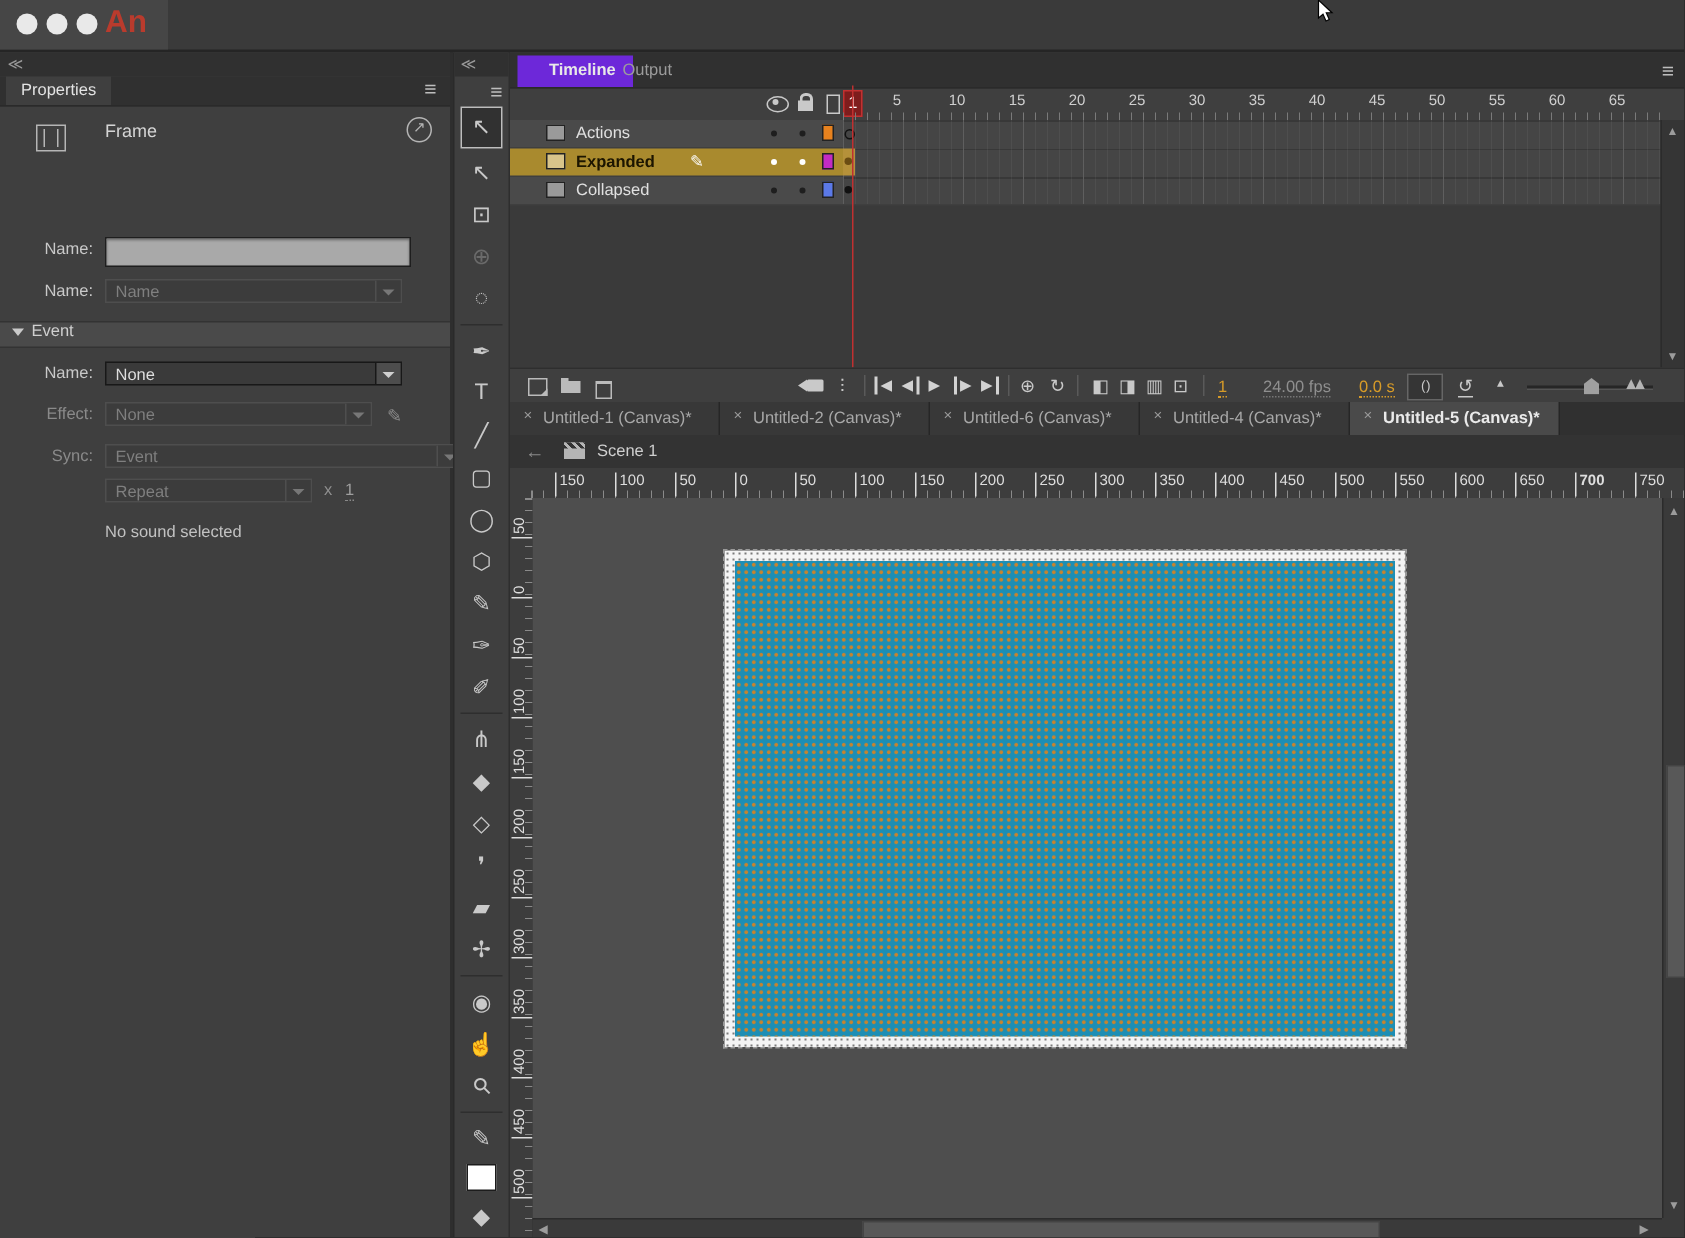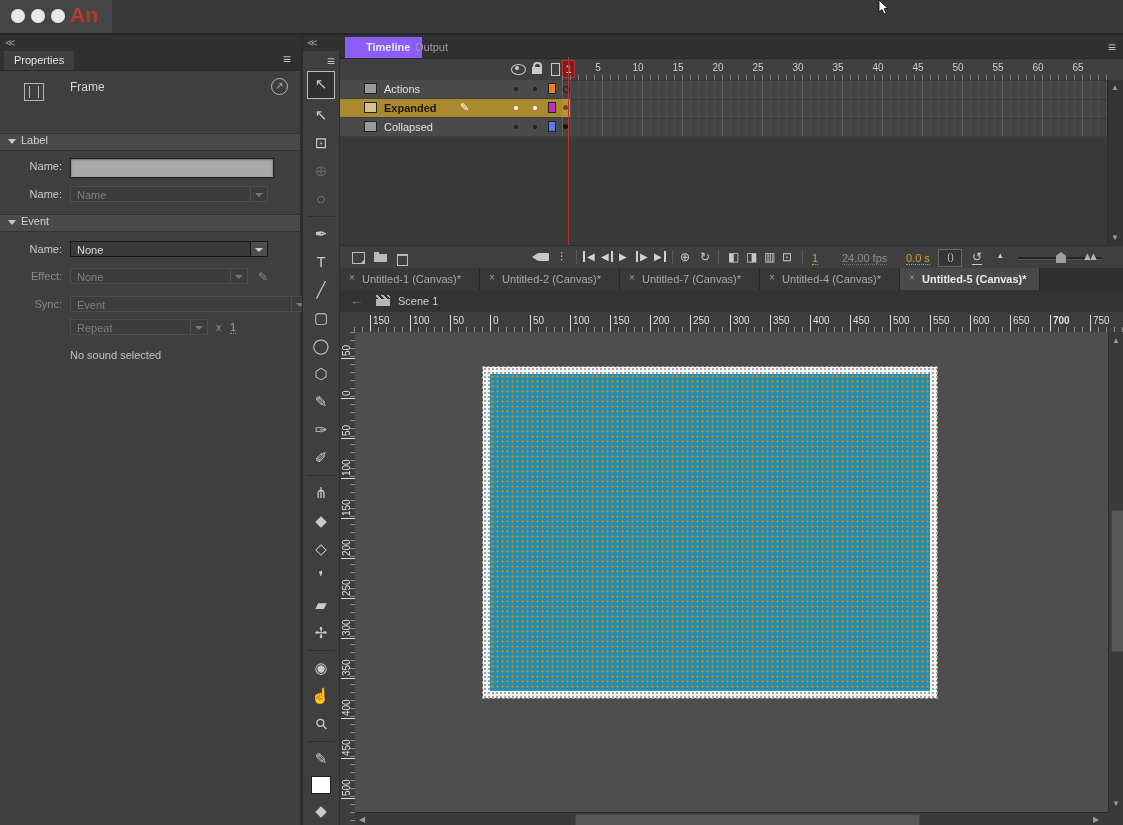--- a/index.html
+++ b/index.html
@@ -63,21 +63,21 @@
   .tool.selected{width:26px;height:26px;margin:0 auto 2px auto;border:1px solid #bdbdbd;background:#313131;}
   .tool.selected .tool-glyph{margin-top:3px;}
   .tool.disabled .tool-glyph{color:#6a6a6a;}
   .tool-divider{width:28px;height:1px;background:#2e2e2e;margin:3px auto;}
   .tool.swatch{width:18px;height:16px;margin:3px auto;border:1px solid #1c1c1c;}
   .r45{display:inline-block;transform:rotate(-45deg);}
   
   #timeline{left:340px;top:35px;width:783px;height:233px;background:#3f3f3f;}
   #tl-tabs{position:absolute;left:0;top:0;width:783px;height:23px;background:#303030;border-bottom:1px solid #2a2a2a;}
   .tltab{position:absolute;top:2px;height:21px;padding:4px 12px 0 12px;font-size:11px;color:#9c9c9c;box-sizing:border-box;}
-  .tltab.active{background:#8b5cf6;color:#e8e8e8;font-weight:bold;padding-left:21px;}
+  .tltab.active{background:#6d28d9;color:#e8e8e8;font-weight:bold;padding-left:21px;}
   #tl-menu{position:absolute;right:8px;top:4px;}
   #tl-header{position:absolute;left:0;top:23px;width:783px;height:22px;}
   .icon-eye{position:absolute;width:13px;height:9px;border:1px solid #c9c9c9;border-radius:50%;}
   .icon-eye:after{content:"";position:absolute;left:3px;top:1px;width:4px;height:4px;border-radius:50%;background:#c9c9c9;}
   .icon-lock{position:absolute;width:10px;height:7px;background:#c9c9c9;}
   .icon-lock:before{content:"";position:absolute;left:1px;top:-5px;width:5px;height:5px;
                     border:2px solid #c9c9c9;border-bottom:none;border-radius:4px 4px 0 0;}
   .icon-colbox{position:absolute;width:7px;height:11px;border:1px solid #c9c9c9;}
   #playhead-box{position:absolute;left:222px;top:2px;width:13px;height:18px;background:#7e1d1d;
                 border:1px solid #c23131;color:#fff;font-size:11px;text-align:center;line-height:17px;box-sizing:border-box;}
@@ -201,23 +201,20 @@
     </div>
     <span class="hamburger" id="props-menu">≡</span>
 
     <div class="frame-icon">
         <i class="l"></i>
         <i class="r"></i>
       </div>
     <div id="frame-title">Frame</div>
     <div id="convert-btn">↗</div>
 
-    <div class="sec-head" style="top:98px">
-      <span class="tri"></span><span class="seclabel">Label</span>
-    </div>
     <div class="frow" style="left:0;top:123px;width:300px">
       <span class="flabel">Name:</span>
       <input class="txtinput" value="" style="">
     </div>
     <div class="frow" style="left:0;top:151px;width:300px">
       <span class="flabel">Name:</span>
       <div class="dd dis" style="width:198px">
         <span class="val">Name</span>
         <span class="arr"></span>
       </div>
@@ -406,21 +403,21 @@
       <div class="dtab" style="left: 0px;">
         <span class="x">×</span>
         <span class="dlabel">Untitled-1 (Canvas)*</span>
       </div>
       <div class="dtab" style="left: 140px;">
         <span class="x">×</span>
         <span class="dlabel">Untitled-2 (Canvas)*</span>
       </div>
       <div class="dtab" style="left: 280px;">
         <span class="x">×</span>
-        <span class="dlabel">Untitled-7 (Canvas)*</span>
+        <span class="dlabel">Untitled-6 (Canvas)*</span>
       </div>
       <div class="dtab" style="left: 420px;">
         <span class="x">×</span>
         <span class="dlabel">Untitled-4 (Canvas)*</span>
       </div>
       <div class="dtab active" style="left: 560px;">
         <span class="x">×</span>
         <span class="dlabel">Untitled-5 (Canvas)*</span>
       </div>
     </div>

